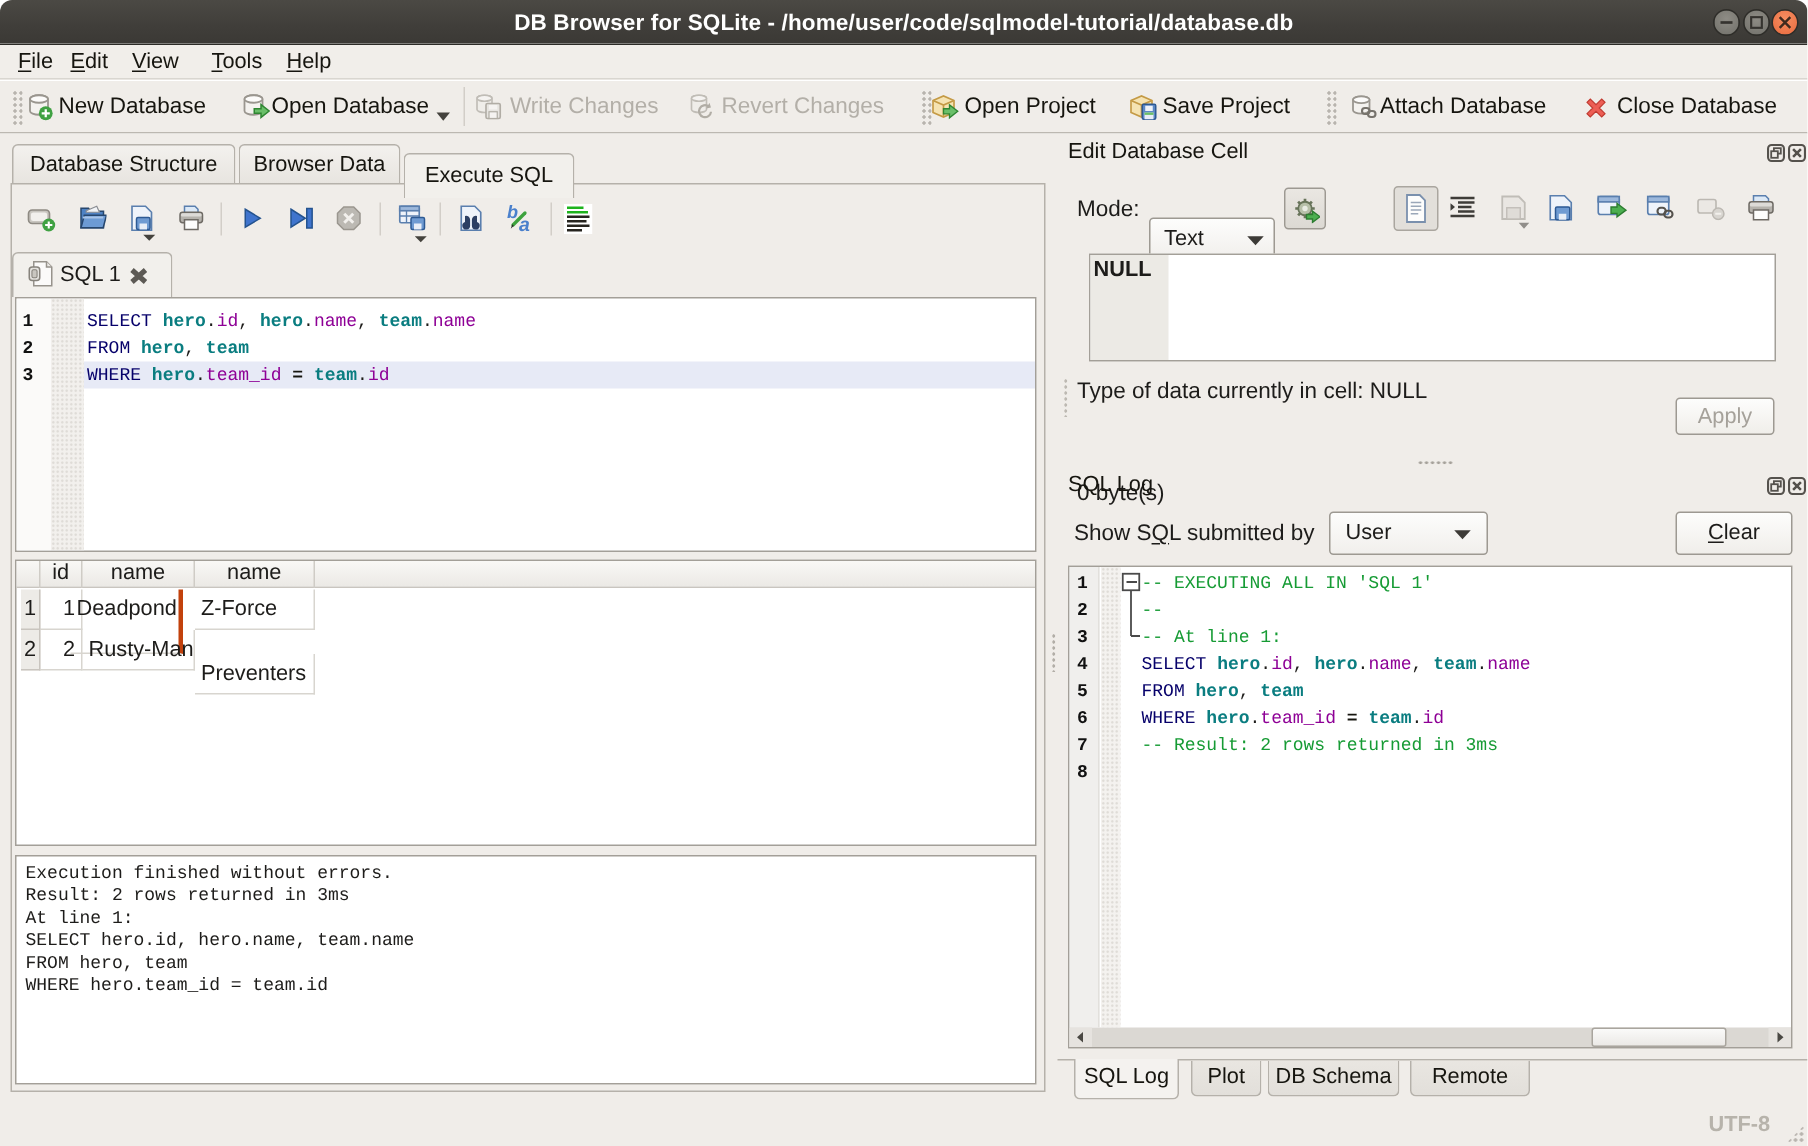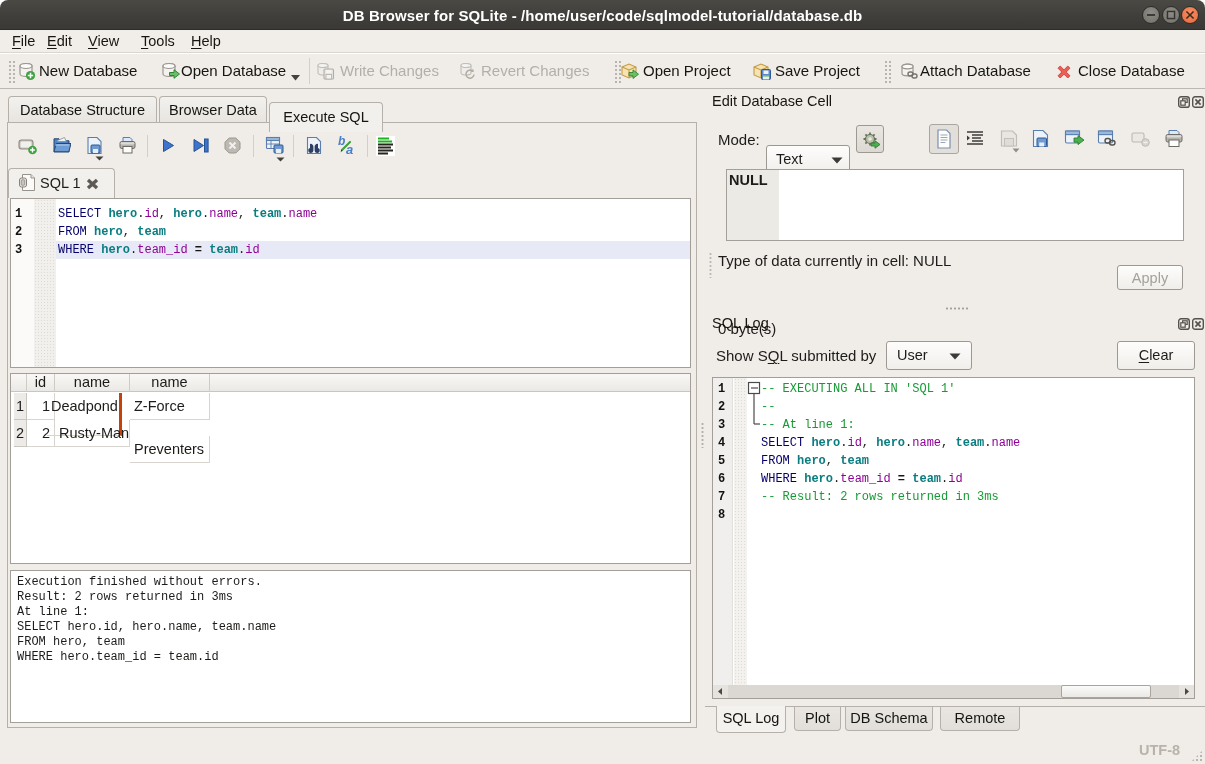--- a/index.html
+++ b/index.html
@@ -407,21 +407,21 @@
       <rect x="0.7" y="0.7" width="10.6" height="10.6" rx="2.4" fill="none" stroke="#55524d" stroke-width="1.4"></rect>
       <rect x="4.6" y="2.8" width="4.6" height="3.6" fill="none" stroke="#55524d" stroke-width="1.2"></rect>
       <rect x="2.8" y="4.8" width="4.4" height="4.4" fill="#f0ede9" stroke="#55524d" stroke-width="1.2"></rect>
     </svg></div>
 <div class="dockbtn" style="left:1192px; top:317px;"><svg width="12" height="12" viewBox="0 0 12 12">
       <rect x="0.7" y="0.7" width="10.6" height="10.6" rx="2.4" fill="none" stroke="#55524d" stroke-width="1.4"></rect>
       <path d="M3.4 3.4 L8.6 8.6 M8.6 3.4 L3.4 8.6" stroke="#55524d" stroke-width="1.7"></path>
     </svg></div>
 
 <div class="abs" style="left:716px; top:347px; font-size:15px;">Show S<u style="text-decoration-thickness:1px; text-underline-offset:2px;">Q</u>L submitted by</div>
-<div class="combo" style="left:886px; top:341px; width:86px; height:29px;">
+<div class="combo" style="left:886px; top:341px; width:106px; height:29px;">
     <span style="position:absolute; left:10px; top:5px;">User</span>
 <svg style="position:absolute; right:10px; top:11px;" width="12" height="7" viewBox="0 0 12 7">
       <path d="M0.5 0.5 L11.5 0.5 L6 6.5 Z" fill="#3c3a36"></path>
     </svg>
   </div>
 <div class="btn" style="left:1117px; top:341px; width:78px; height:29px; line-height:27px;"><u style="text-decoration-thickness:1px; text-underline-offset:2px;">C</u>lear</div>
 
 <div class="whitebox" style="left:712px; top:377px; width:483px; height:322px;"></div>
 <div id="logbox" class="abs" style="left:713px; top:378px; width:481px; height:307px; overflow:hidden; z-index:3;">
   <div class="abs" style="left:0; top:0; width:20px; height:307px; background:#f0efed; border-right:1px solid #e2e0dc;"></div>

